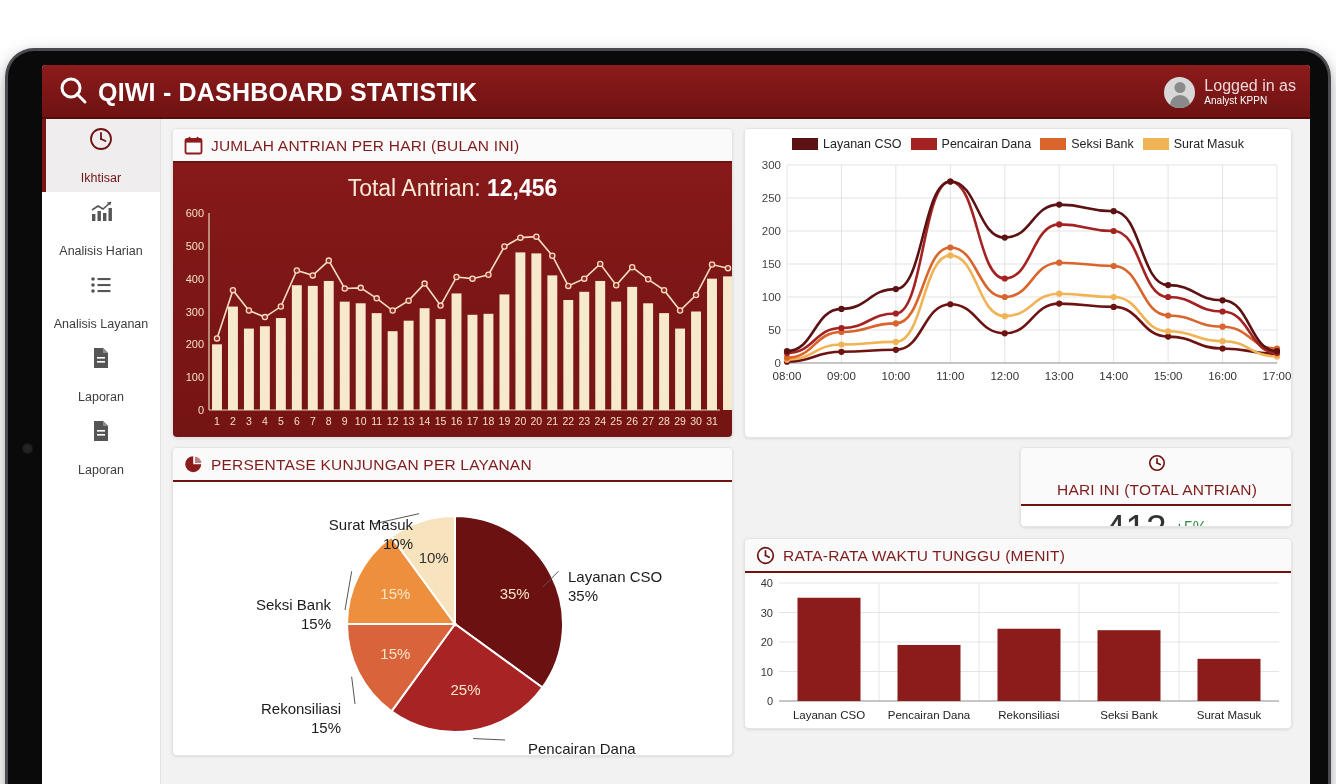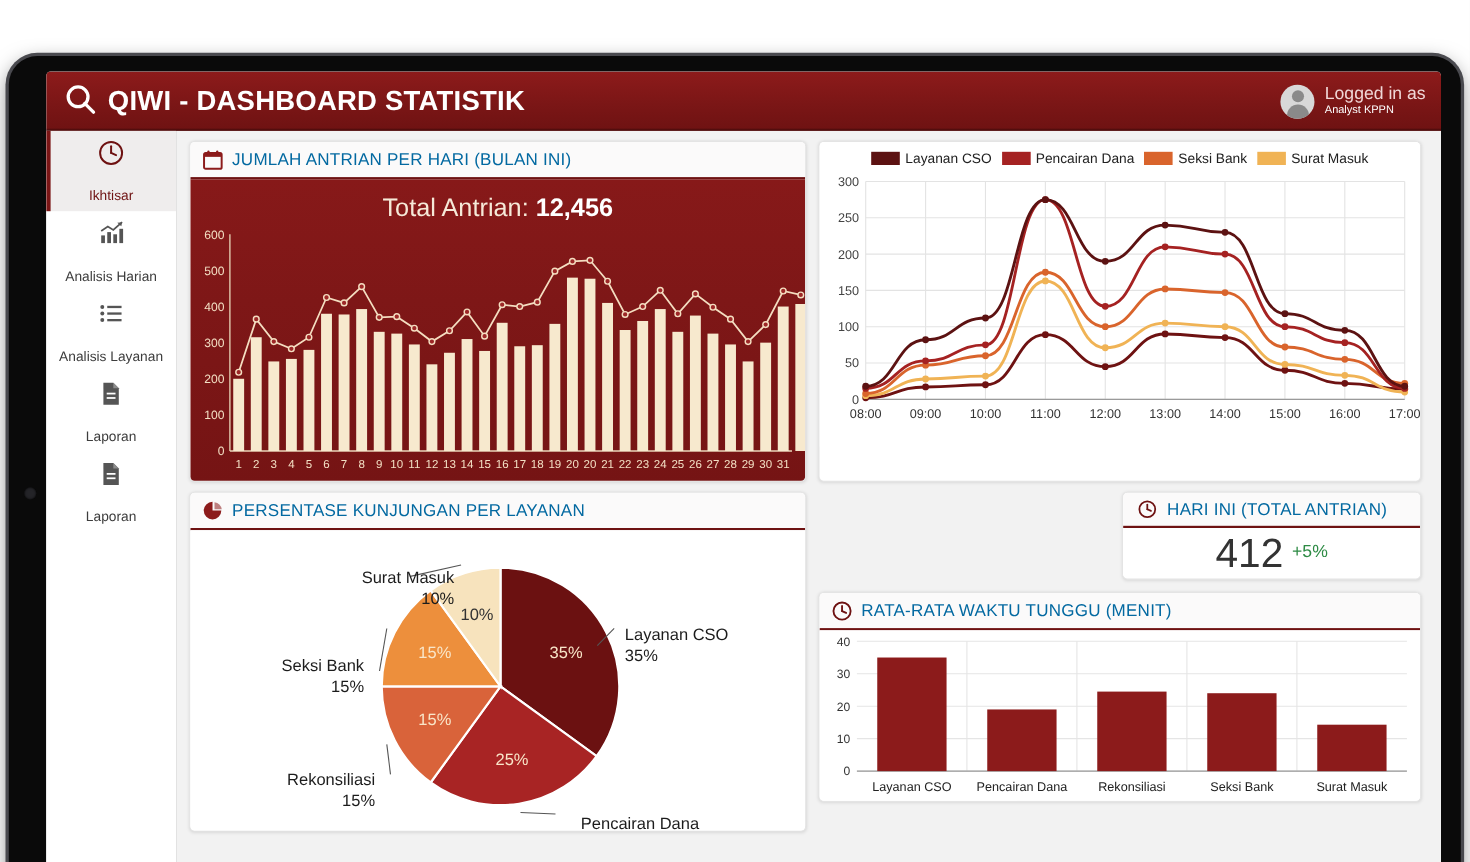--- a/index.html
+++ b/index.html
@@ -103,21 +103,21 @@
     box-shadow: 0 1px 3px rgba(0,0,0,.10);
     overflow: hidden; position: relative;
   }
   .card-head {
     display: flex; align-items: center; gap: 8px;
     padding: 7px 11px 6px 11px;
     border-bottom: 2.5px solid #6e1212;
     background: #fbfafa;
   }
   .card-title {
-    color: #0369a1; font-size: 15.5px; letter-spacing: .2px; white-space: nowrap;
+    color: #7f1d1d; font-size: 15.5px; letter-spacing: .2px; white-space: nowrap;
   }
   .head-icon { width: 19px; height: 19px; flex: none; }
 
   
   #card-daily { width: 561px; height: 310px; }
   #daily-plot {
     background: linear-gradient(180deg, #871919 0%, #7e1717 40%, #751414 100%);
     height: 277px; position: relative; padding: 0;
   }
   #daily-total {
@@ -138,21 +138,21 @@
   .legend-swatch { width: 26px; height: 12px; flex: none; }
   .legend-text { font-size: 12.5px; color: #222; white-space: nowrap; }
 
   
   #card-pie { width: 561px; height: 309px; }
   #pie-body { height: 276px; background: #ffffff; position: relative; }
 
   
   #right-col { display: flex; flex-direction: column; gap: 11px; width: 548px; }
   #card-kpi { height: 80px; width: 272px; margin-left: auto; }
-  #kpi-head { padding: 6px 11px 5px 13px; }
+  #kpi-head { padding: 6px 11px 5px 13px; flex-direction: column; }
   #kpi-body {
     height: 44px; display: flex; align-items: center; justify-content: center;
     gap: 8px; background: #ffffff;
   }
   #kpi-value { font-size: 37px; color: #333333; line-height: 1; }
   #kpi-delta { font-size: 16px; color: #2e8b45; }
   #card-wait { height: 191px; width: 548px; }
   #wait-body { height: 158px; background: #ffffff; position: relative; }
 
   text { font-family: "Liberation Sans", sans-serif; }

